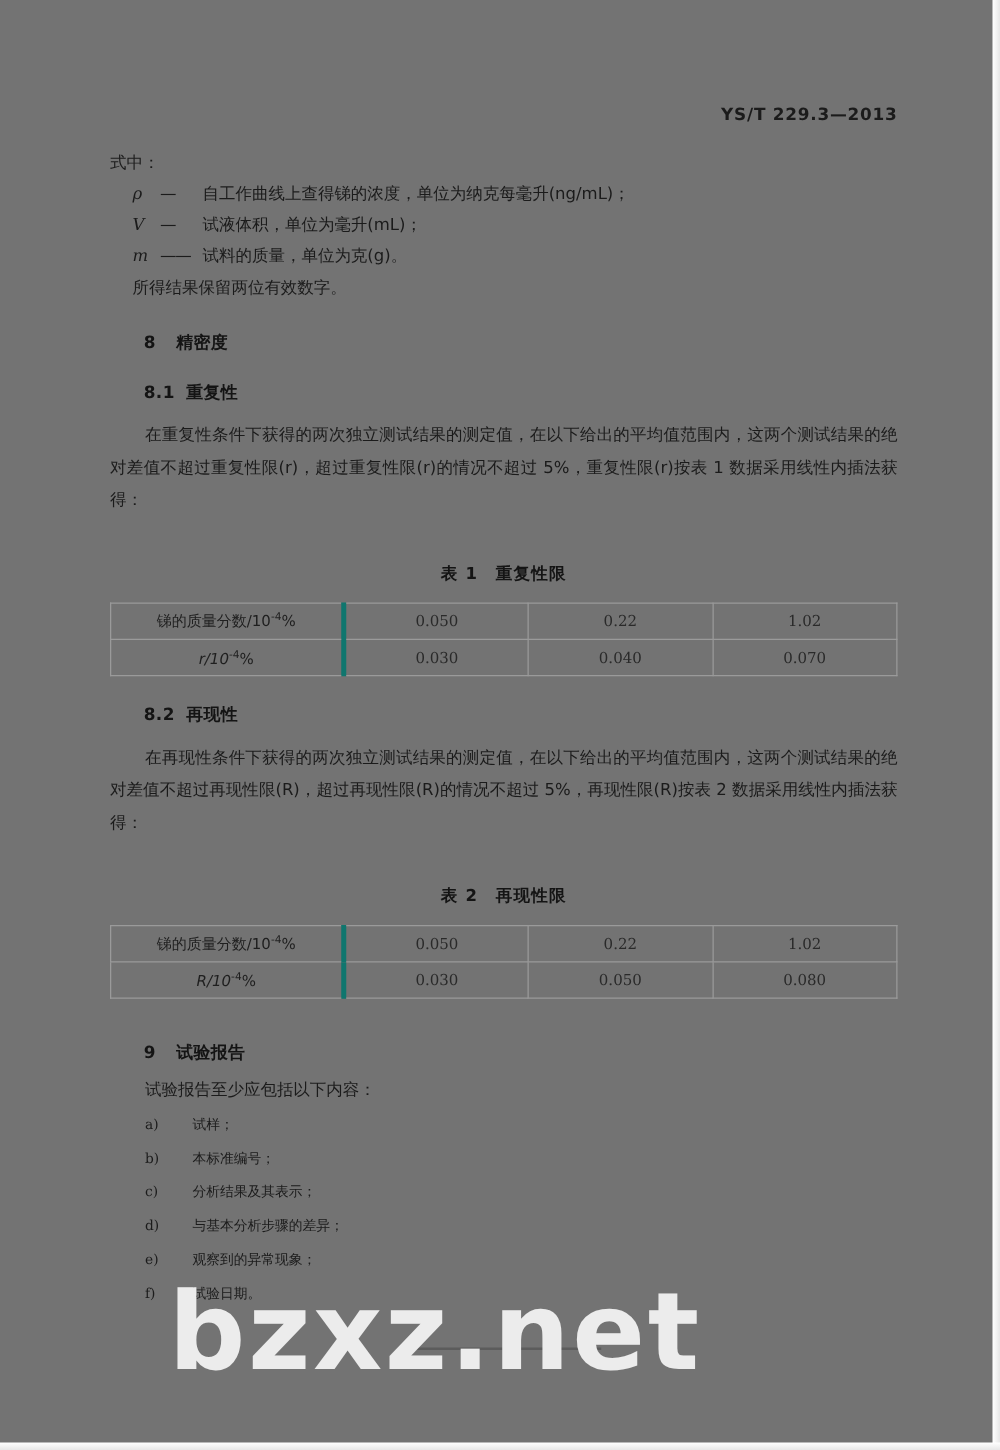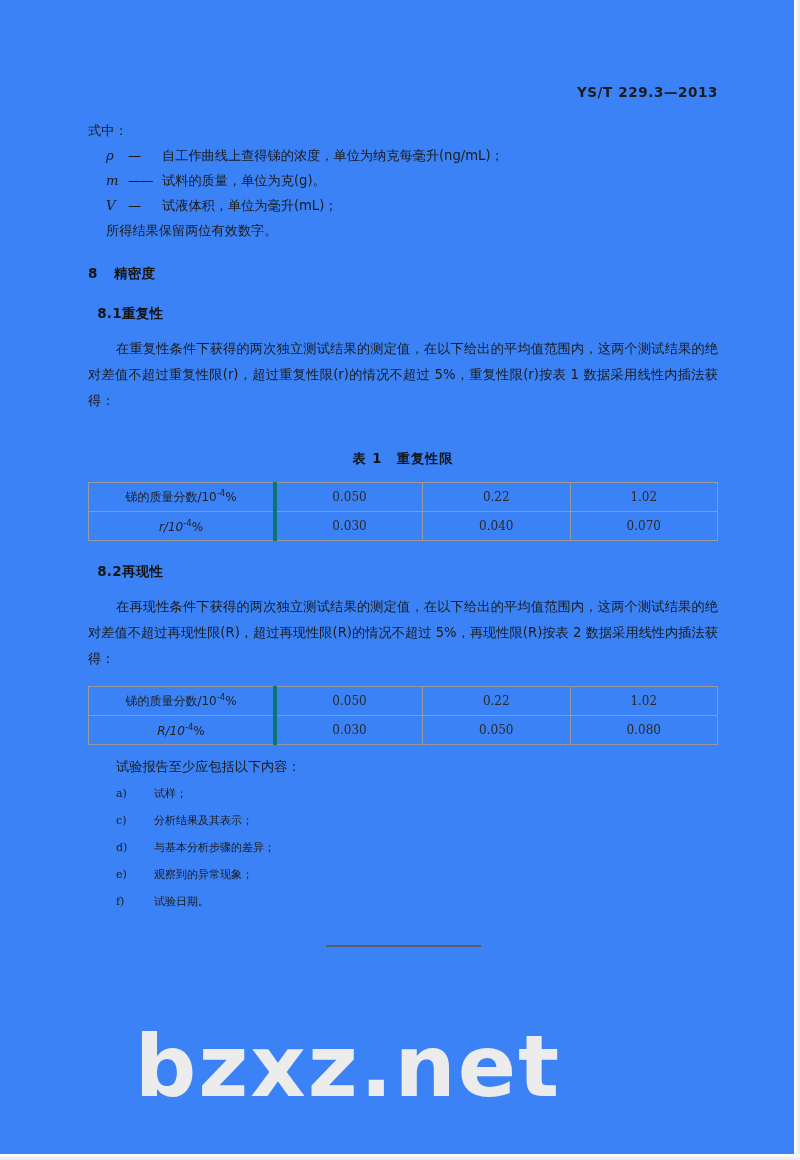--- a/index.html
+++ b/index.html
@@ -4,21 +4,21 @@
 <style>
   html, body {
     margin: 0;
     padding: 0;
     background: #ffffff;
   }
   .page {
     position: relative;
     width: 800px;
     height: 1160px;
-    background: #3b82f6;
+    background: #737373;
     overflow: hidden;
     font-family: "DejaVu Sans", "Liberation Sans", sans-serif;
     color: #171717;
     box-sizing: border-box;
   }
   
   .page-edge-right {
     position: absolute;
     top: 0; right: 0;
     width: 6px; height: 1160px;
@@ -64,27 +64,28 @@
   }
   .dash { display: inline-block; width: 34px; }
   .dash-long { display: inline-block; width: 34px; letter-spacing: -1px; }
 
   .clause {
     margin-top: 22px;
     font-size: 13.5px;
     font-weight: 700;
     color: #141414;
     letter-spacing: 0.3px;
+    margin-left: 27px;
   }
   .clause .cnum {
     display: inline-block;
     min-width: 26px;
     font-weight: 700;
   }
-  .clause.sub .cnum { min-width: 34px; text-align: right; }
+  .clause.sub .cnum { min-width: 34px; }
 
   .para {
     margin-top: 13px;
     font-size: 13.2px;
     line-height: 26px;
     text-align: justify;
     text-justify: inter-ideograph;
     color: #1b1b1b;
   }
   .para.ind { text-indent: 28px; }
@@ -180,25 +181,25 @@
 
   <div class="content">
 
     <div class="line">式中：</div>
 
     <div class="line indent1">
       <span class="sym">ρ</span><span class="dash">—</span><span>自工作曲线上查得锑的浓度，单位为纳克每毫升(ng/mL)；</span>
     </div>
 
     <div class="line indent1">
+      <span class="sym">V</span><span class="dash">—</span><span>试液体积，单位为毫升(mL)；</span>
+    </div>
+
+    <div class="line indent1">
       <span class="sym">m</span><span class="dash-long">——</span><span>试料的质量，单位为克(g)。</span>
-    </div>
-
-    <div class="line indent1">
-      <span class="sym">V</span><span class="dash">—</span><span>试液体积，单位为毫升(mL)；</span>
     </div>
 
     <div class="line indent1">所得结果保留两位有效数字。</div>
 
     <div class="clause">
       <span class="cnum">8</span><span>精密度</span>
     </div>
 
     <div class="clause sub">
       <span class="cnum">8.1</span><span>重复性</span>
@@ -224,46 +225,53 @@
       </tr>
     </tbody>
       </table>
 
     <div class="clause sub">
       <span class="cnum">8.2</span><span>再现性</span>
     </div>
 
     <div class="para ind">在再现性条件下获得的两次独立测试结果的测定值，在以下给出的平均值范围内，这两个测试结果的绝对差值不超过再现性限(R)，超过再现性限(R)的情况不超过 5%，再现性限(R)按表 2 数据采用线性内插法获得：</div>
 
+    <div class="tbl-caption">表 2　再现性限</div>
 
     <table class="data">
       <tbody>
           <tr>
         <td class="col0 head-cell"><span>锑的质量分数/10</span><span class="sup">-4</span><span>%</span></td>
         <td>0.050</td>
         <td>0.22</td>
         <td>1.02</td>
       </tr>
       <tr>
         <td class="col0 head-cell"><span class="mi">R/10</span><span class="sup">-4</span><span>%</span></td>
         <td>0.030</td>
         <td>0.050</td>
         <td>0.080</td>
       </tr>
     </tbody>
       </table>
 
+    <div class="clause" style="margin-top:34px">
+      <span class="cnum">9</span><span>试验报告</span>
+    </div>
 
     <div class="list">
       <div class="list-lead">试验报告至少应包括以下内容：</div>
 
       <div class="list-item">
         <span class="mk">a)</span><span>试样；</span>
       </div>
       <div class="list-item">
+        <span class="mk">b)</span><span>本标准编号；</span>
+      </div>
+      <div class="list-item">
         <span class="mk">c)</span><span>分析结果及其表示；</span>
       </div>
       <div class="list-item">
         <span class="mk">d)</span><span>与基本分析步骤的差异；</span>
       </div>
       <div class="list-item">
         <span class="mk">e)</span><span>观察到的异常现象；</span>
       </div>
       <div class="list-item">
         <span class="mk">f)</span><span>试验日期。</span>

